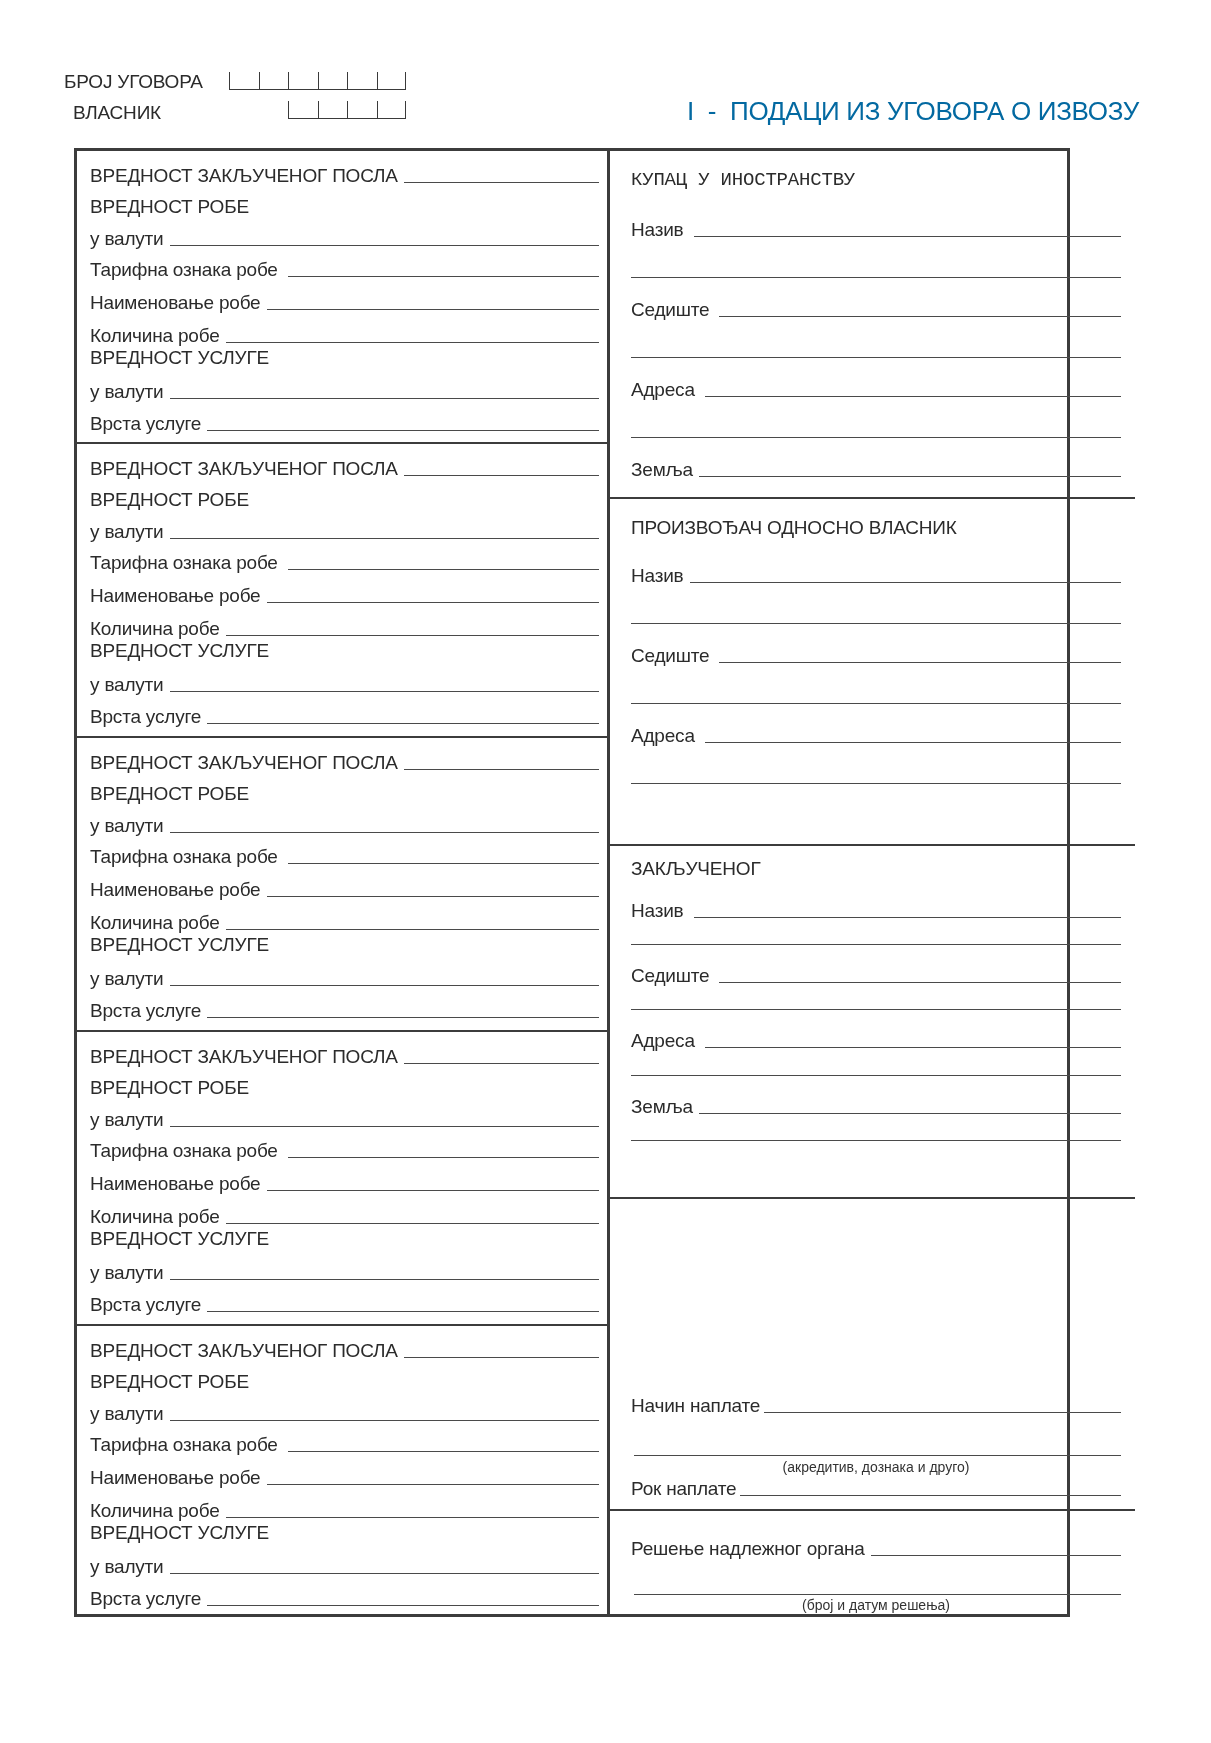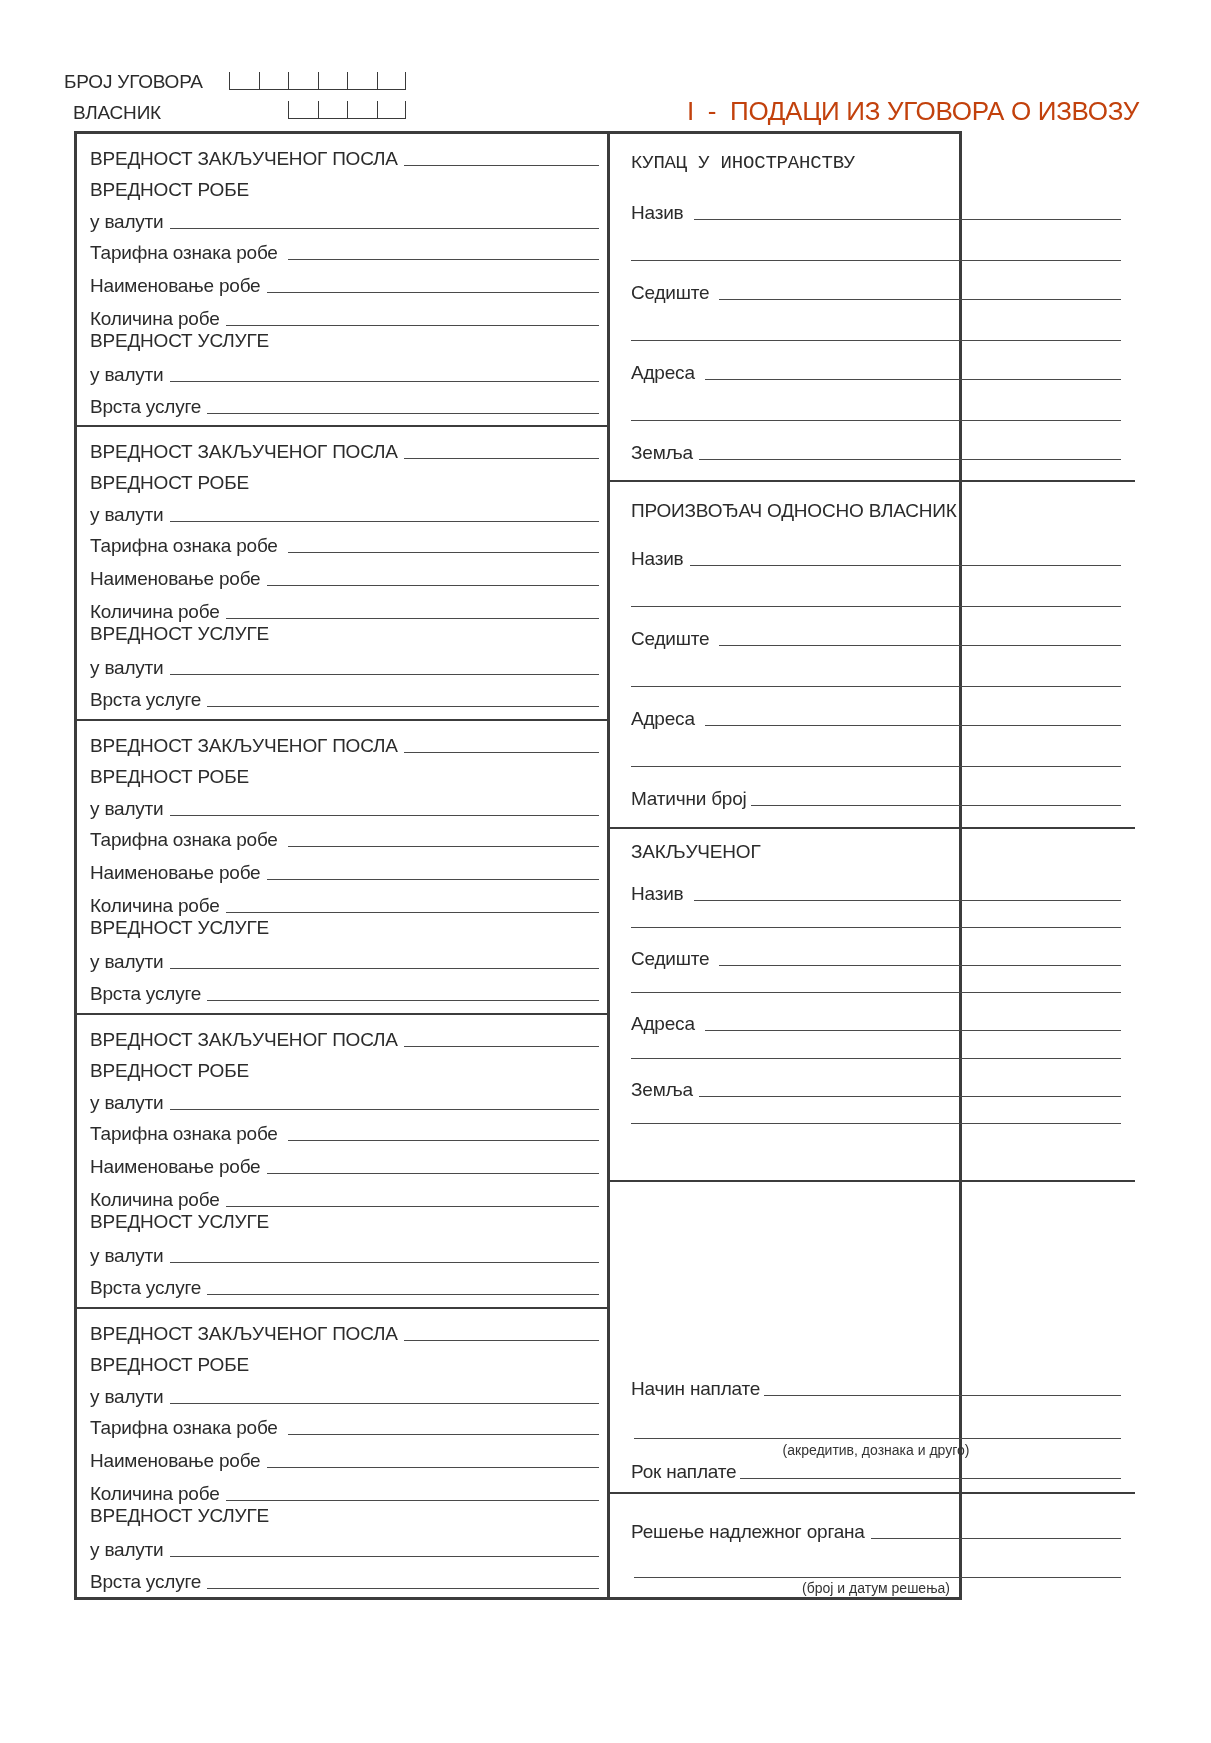--- a/index.html
+++ b/index.html
@@ -4,23 +4,23 @@
 <style>
   * { box-sizing: border-box; margin: 0; padding: 0; }
   html, body { width: 1211px; height: 1743px; background: #ffffff; }
   body { position: relative; font-family: "Liberation Sans", sans-serif; color: #2b2b2b; overflow: hidden; }
 
   .hdr-label { position: absolute; font-size: 19px; color: #2b2b2b; letter-spacing: -0.2px; }
   .boxes { position: absolute; height: 18px; display: flex; border-bottom: 1.6px solid #3a3a3a; }
   .boxes .cell { width: 29.5px; height: 18px; border-left: 1.6px solid #3a3a3a; }
   .boxes .cell:last-child { border-right: 1.6px solid #3a3a3a; }
 
-  .main-title { position: absolute; top: 96px; right: 72px; font-size: 26px; color: #c2410c; letter-spacing: -0.3px; white-space: pre; }
-
-  .frame { position: absolute; left: 74px; top: 131px; width: 888px; height: 1469px; border: 3px solid #3c3c3c; }
+  .main-title { position: absolute; top: 96px; right: 72px; font-size: 26px; color: #0369a1; letter-spacing: -0.3px; white-space: pre; }
+
+  .frame { position: absolute; left: 74px; top: 148px; width: 996px; height: 1469px; border: 3px solid #3c3c3c; }
   .vdiv { position: absolute; left: 530px; top: 0; width: 2.5px; height: 100%; background: #3c3c3c; }
 
   .lcol { position: absolute; left: 0; top: 0; width: 530px; height: 100%; }
   .rcol { position: absolute; left: 532px; top: 0; width: 526px; height: 100%; }
 
   .block { position: absolute; left: 0; width: 100%; }
   .block.bordered { border-bottom: 2.5px solid #3c3c3c; }
 
   .row { position: absolute; left: 13px; right: 8px; display: flex; align-items: flex-end; font-size: 19px; line-height: 22px; letter-spacing: -0.2px; white-space: nowrap; }
   .row .lbl { flex: none; padding-right: 6px; }
@@ -280,24 +280,20 @@
       <div class="rrow" style="top:146px;">
           <span class="lbl">Седиште</span>
           <span class="line"></span>
         </div>
       <div class="fullline" style="top:204px;"></div>
       <div class="rrow" style="top:226px;">
           <span class="lbl">Адреса</span>
           <span class="line"></span>
         </div>
       <div class="fullline" style="top:284px;"></div>
-      <div class="rrow" style="top:306px;">
-          <span class="lbl" style="padding-right:4px;">Матични број</span>
-          <span class="line"></span>
-        </div>
     </div>
 
     <div class="block bordered" style="top:695px; height:353px;">
       <div class="heading" style="top:12px;">ЗАКЉУЧЕНОГ</div>
       <div class="rrow" style="top:54px;">
           <span class="lbl">Назив</span>
           <span class="line"></span>
         </div>
       <div class="fullline" style="top:98px;"></div>
       <div class="rrow" style="top:119px;">

